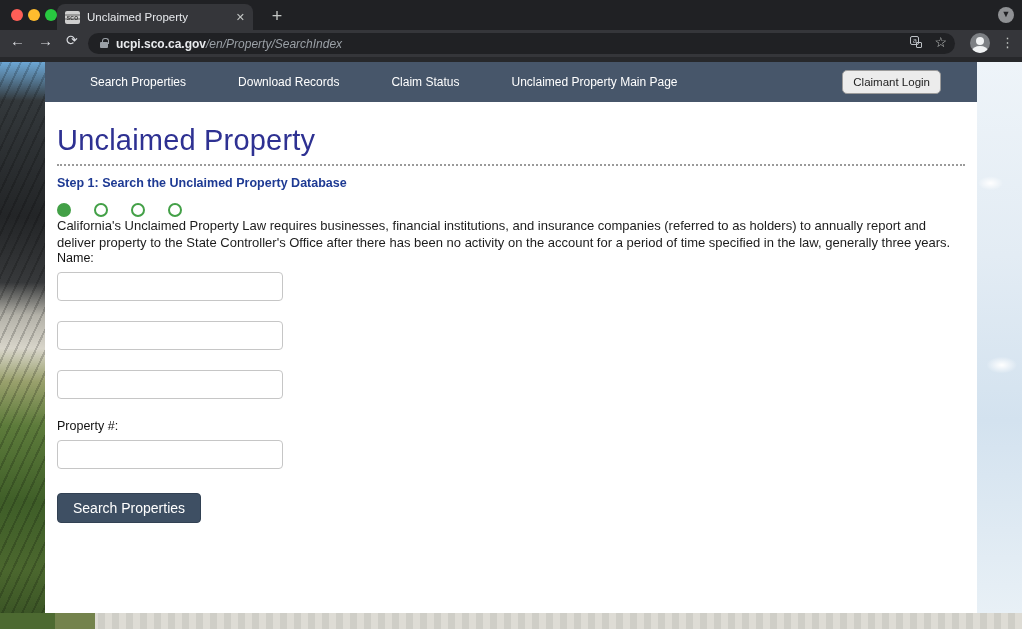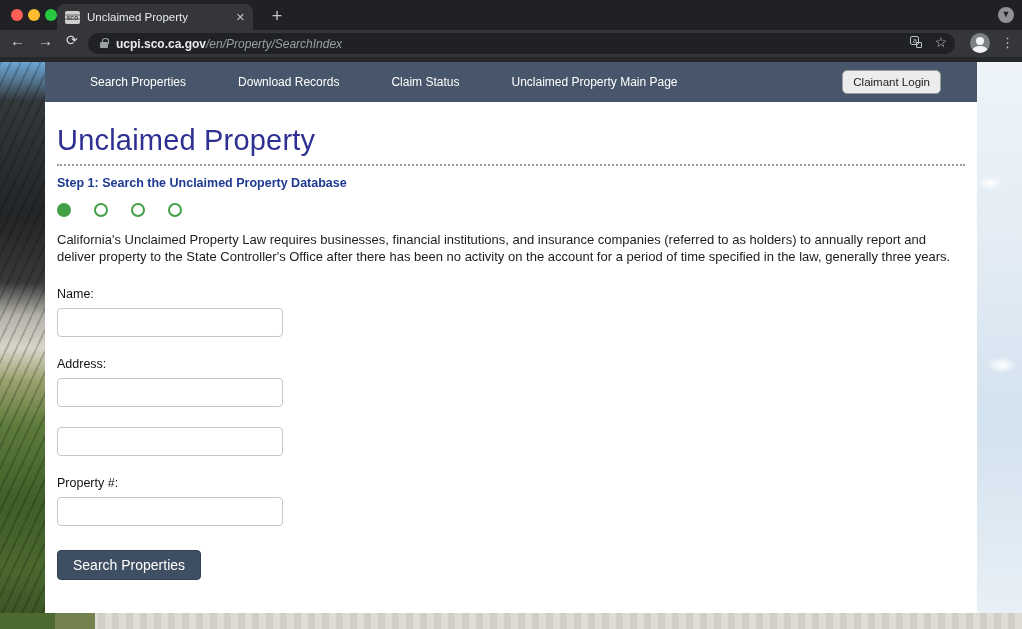--- a/index.html
+++ b/index.html
@@ -73,23 +73,23 @@
     font-family:"Liberation Sans", sans-serif; }
 
   .content { position:absolute; left:45px; top:40px; width:932px; height:511px; background:#ffffff;
     padding:22px 12px 0 12px; }
   .page-title { color:#2e3192; font-size:29px; font-weight:400; letter-spacing:.2px;
     padding-bottom:7px; border-bottom:2px dotted #9a9a9a; }
   .step-heading { margin-top:10px; color:#1e3a93; font-size:12.5px; font-weight:bold; }
   .steps { margin-top:13px; display:flex; gap:23px; align-items:center; }
   .step-dot { width:14px; height:14px; border-radius:50%; border:2px solid #43a047; background:#fff; }
   .step-dot.filled { background:#43a047; }
-  .intro { margin-top:15px; color:#1c1c1c; font-size:13px; line-height:1.28; max-width:915px; }
+  .intro { margin-top:1px; color:#1c1c1c; font-size:13px; line-height:1.28; max-width:915px; }
 
-  .form-area { margin-top:22px; }
+  .form-area { }
   .form-group { margin-bottom:20px; }
   .form-group label { display:block; color:#111; font-size:12.5px; margin-bottom:7px; }
   .form-group input { width:226px; height:29px; border:1px solid #c6c6c6; border-radius:4px;
     padding:0 8px; font-size:13px; font-family:"Liberation Sans", sans-serif; background:#fff; }
   .submit-btn { margin-top:4px; background:#3e4f63; color:#ffffff; font-size:14px;
     padding:6px 15px; border:1px solid #324153; border-radius:4px;
     font-family:"Liberation Sans", sans-serif; }
 </style>
 </head>
 <body>
@@ -152,21 +152,20 @@
     </div>
 
     <p class="intro">California's Unclaimed Property Law requires businesses, financial institutions, and insurance companies (referred to as holders) to annually report and deliver property to the State Controller's Office after there has been no activity on the account for a period of time specified in the law, generally three years.</p>
 
     <div class="form-area">
       <div class="form-group">
         <label>Name:</label>
         <input type="text" value="" style="">
       </div>
       <div class="form-group">
-        <label>Address:</label>
         <input type="text" value="" style="">
       </div>
       <div class="form-group">
         <input type="text" value="" style="">
       </div>
       <div class="form-group">
         <label>Property #:</label>
         <input type="text" value="" style="">
       </div>
       <button class="submit-btn">Search Properties</button>

